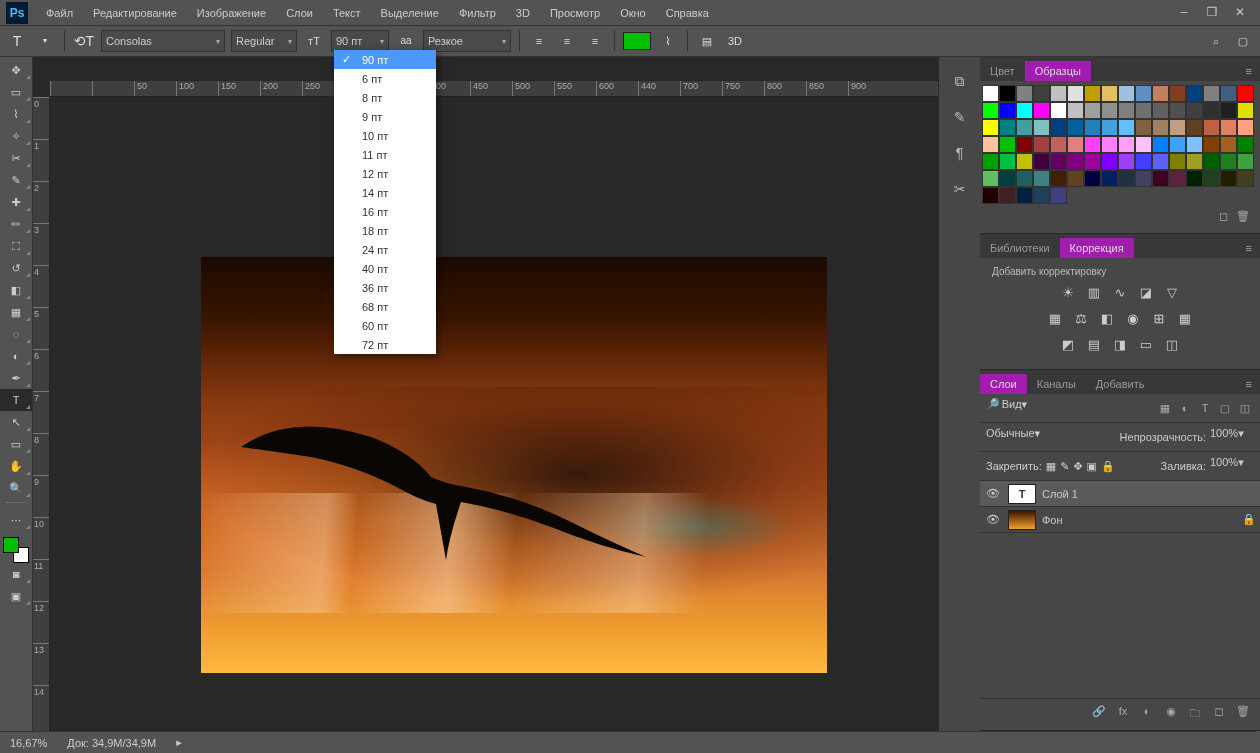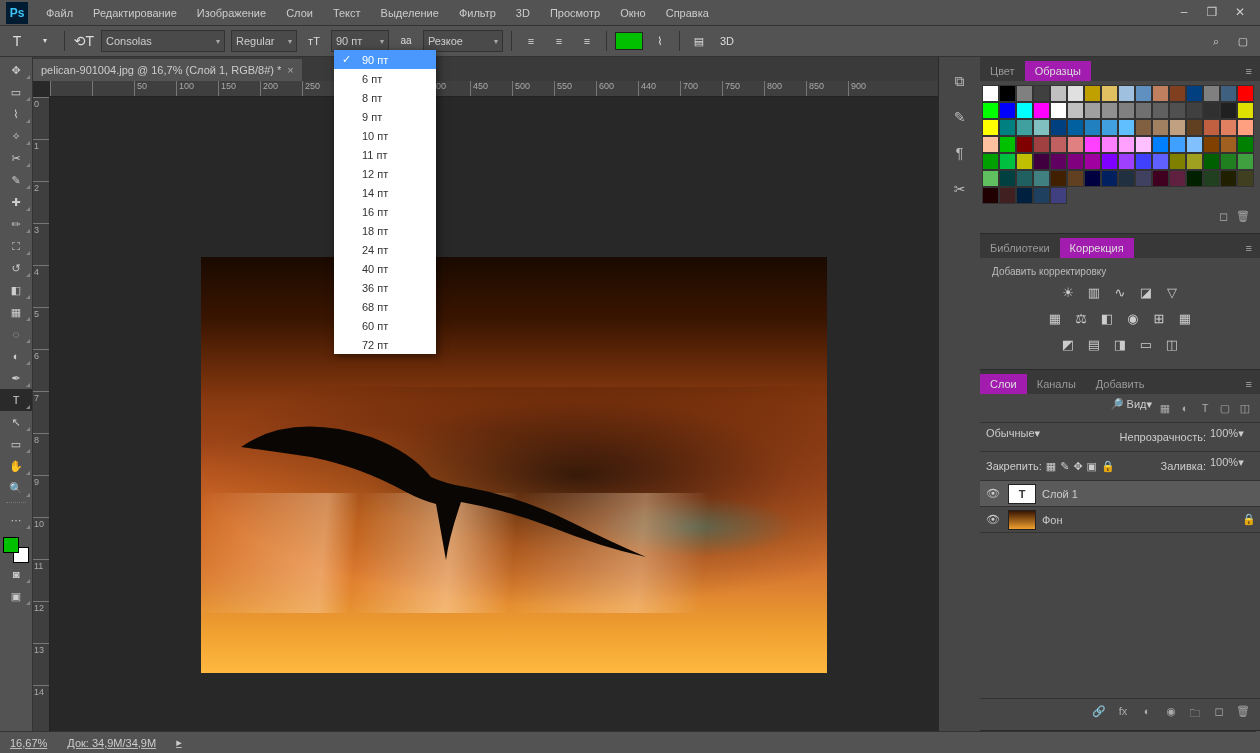--- a/index.html
+++ b/index.html
@@ -54,31 +54,31 @@
 .panel .menu { margin-left:auto; padding:4px 8px; color:#aaa;}
 .swatches { padding:4px 2px 8px 2px;}
 .swatchgrid { display:flex; flex-wrap:wrap; gap:0;}
 .swatchgrid .sw { width:17px; height:17px; border:1px solid #333; flex:none;}
 .swatchbtns { display:flex; justify-content:flex-end; gap:8px; padding:6px 8px 2px 0;}
 .adjcontent { padding:8px 12px;}
 .adjcontent .lbl { font-size:10px; color:#bbb; margin-bottom:6px;}
 .adjicons { display:flex; gap:6px; justify-content:center; margin-bottom:8px;}
 .adjicons div { width:20px; height:18px; color:#ccc; display:flex; align-items:center; justify-content:center; font-size:13px;}
 .layerspanel .opts { display:flex; align-items:center; padding:4px 6px; gap:4px; border-bottom:1px solid #333;}
-.layerspanel .opts .combo { flex:1;text-align:right;}
+.layerspanel .opts .combo { flex:1;}
 .layerspanel .opts .filtericons { display:flex; gap:2px;}
 .layerspanel .opts .filtericons div { width:18px; height:18px; display:flex; align-items:center; justify-content:center; color:#aaa; font-size:11px;}
 .layerspanel .row2 { display:flex; align-items:center; padding:4px 6px; gap:4px; border-bottom:1px solid #333; font-size:10px;}
 .layerspanel .layer { display:flex; align-items:center; height:26px; border-bottom:1px solid #333; padding:0 4px; gap:6px;}
 .layerspanel .layer.sel { background:#5a5a5a;}
 .layerspanel .eye { width:18px; color:#ccc; text-align:center;}
 .layerspanel .thumb { width:28px; height:20px; border:1px solid #222; background:#fff; display:flex; align-items:center; justify-content:center; overflow:hidden;}
 .layerspanel .layerbtns { display:flex; justify-content:flex-end; gap:6px; padding:6px 8px; margin-top:auto; border-top:1px solid #333;}
 .layerspanel .layerbtns div { width:18px; color:#aaa; text-align:center;}
-.statusbar { position:absolute; bottom:0; left:0; right:4px; height:22px; background:#535353; border-top:1px solid #333; display:flex; align-items:center; padding:0 10px; gap:20px; font-size:10px; color:#bbb;text-decoration:underline;}
+.statusbar { position:absolute; bottom:0; left:0; right:4px; height:22px; background:#535353; border-top:1px solid #333; display:flex; align-items:center; padding:0 10px; gap:20px; font-size:10px; color:#bbb;}
 .optbar .search { margin-left:auto; width:20px; height:20px; color:#ccc; text-align:center; line-height:20px;}
 </style>
 </head>
 <body>
 
 <div class="menubar">
   <div class="logo">Ps</div>
   <div class="mitem">Файл</div>
   <div class="mitem">Редактирование</div>
   <div class="mitem">Изображение</div>
@@ -109,21 +109,21 @@
   <div class="combo" style="width:66px">
     <span>Regular</span>
       <span class="arrow">▾</span>
   </div>
   <div class="ob-icon" style="font-size:11px">тT</div>
   <div class="combo" style="width:58px">
     <span>90 пт</span>
       <span class="arrow">▾</span>
   </div>
   <div class="ob-icon" style="font-size:10px">aa</div>
-  <div class="combo" style="width:80px">
+  <div class="combo" style="width:88px">
     <span>Резкое</span>
       <span class="arrow">▾</span>
   </div>
   <div class="sep"></div>
   <div class="ob-btn">≡</div>
   <div class="ob-btn">≡</div>
   <div class="ob-btn">≡</div>
   <div class="sep"></div>
   <div class="swatch"></div>
   <div class="ob-btn">⌇</div>
@@ -180,26 +180,20 @@
     <div class="trow">⋯</div>
     <div class="colors">
       <div class="bg"></div>
       <div class="fg"></div>
     </div>
     <div class="trow">◙</div>
     <div class="trow">▣</div>
   </div>
 
   <div class="canvasarea">
-    <div class="tabbar">
-      <div class="tab">
-        <span>pelican-901004.jpg @ 16,7% (Слой 1, RGB/8#) *</span>
-        <span class="close">×</span>
-      </div>
-    </div>
     <div class="ruler-h">
       <div class="ticks" id="hticks">
           <div class="tick"></div>
           <div class="tick"></div>
           <div class="tick">50</div>
           <div class="tick">100</div>
           <div class="tick">150</div>
           <div class="tick">200</div>
           <div class="tick">250</div>
           <div class="tick">300</div>

